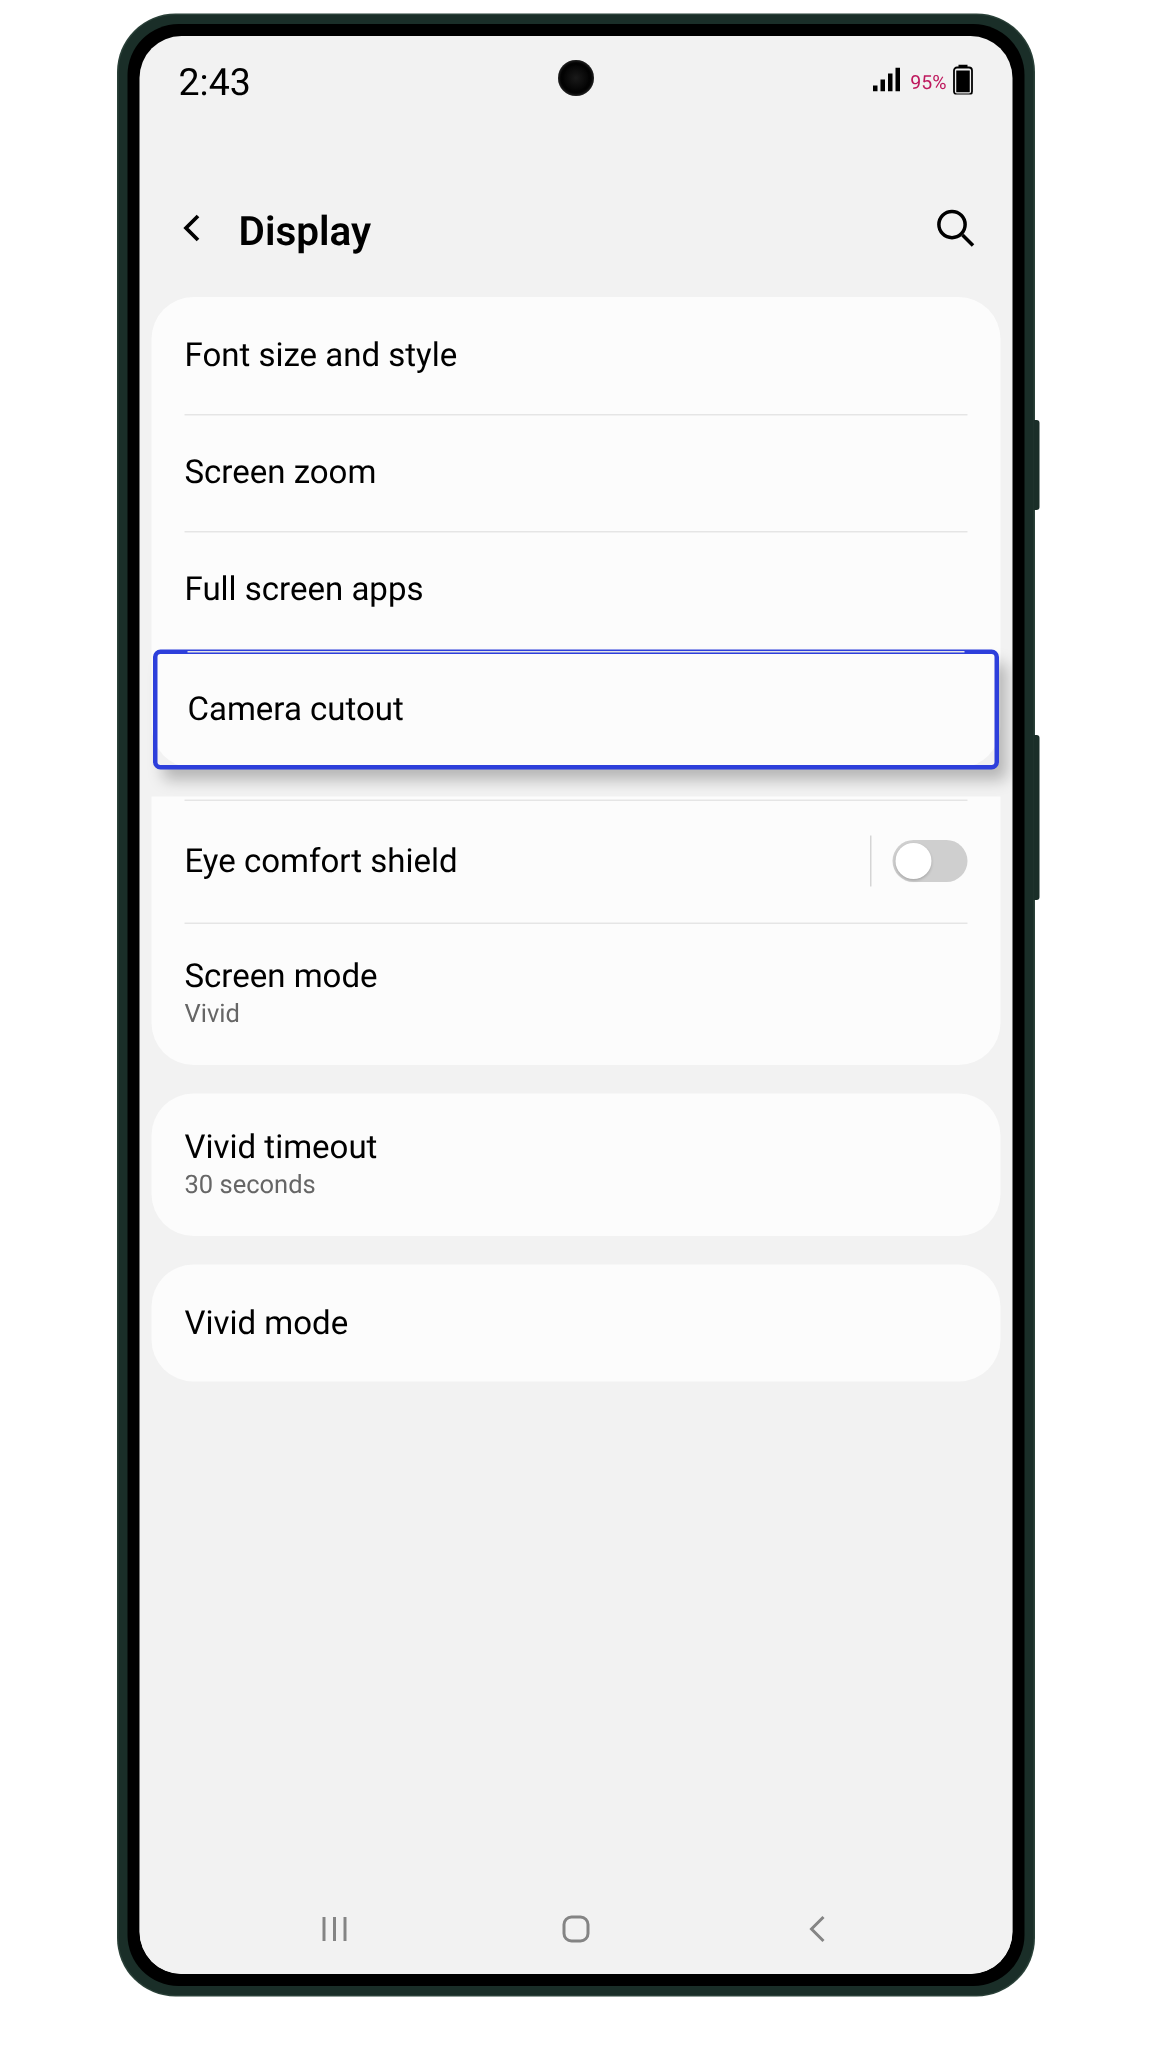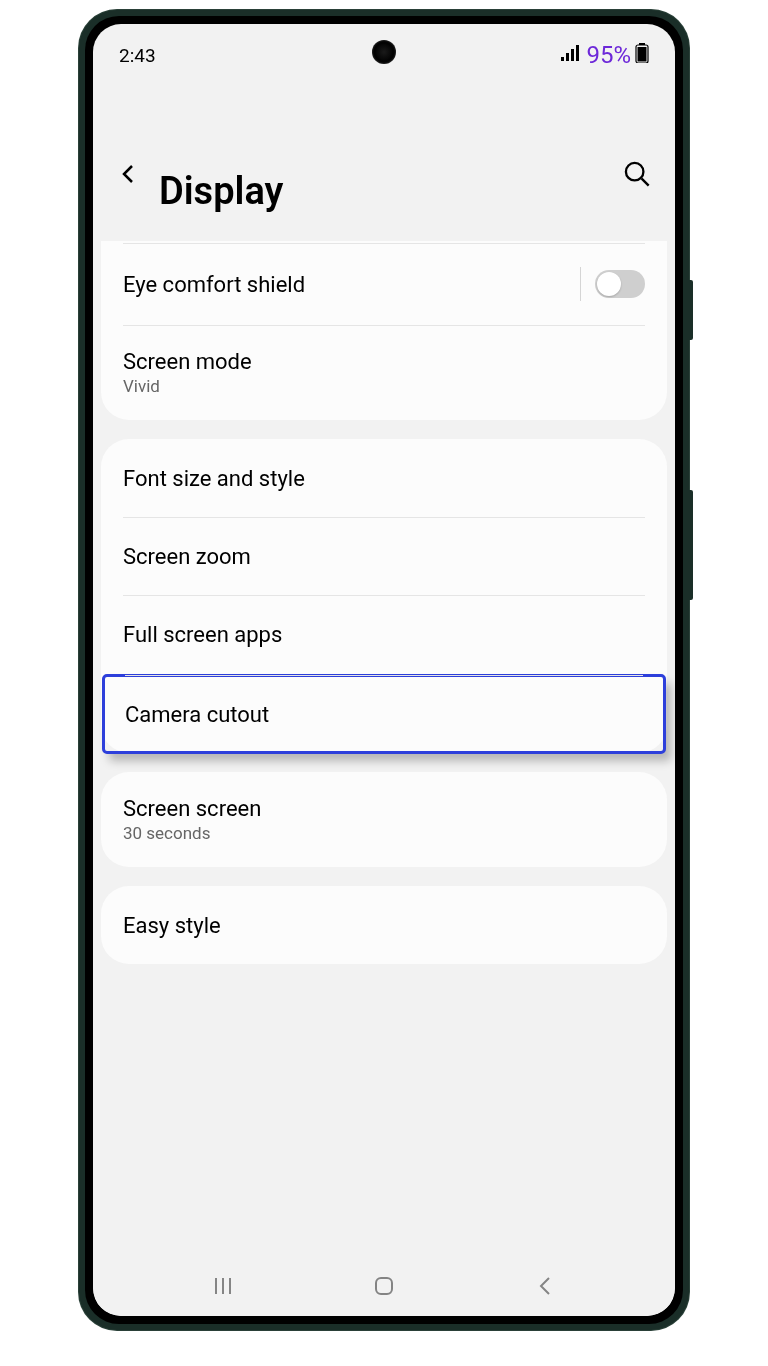--- a/index.html
+++ b/index.html
@@ -54,46 +54,45 @@
       box-shadow: inset 0 0 3px rgba(80,80,80,0.5);
     }
     .status-bar {
       display: flex;
       justify-content: space-between;
       align-items: center;
       padding: 18px 26px 8px 26px;
       height: 52px;
     }
     .status-time {
-      font-size: 19px;
+      font-size: 25px;
       font-weight: 400;
       color: #000;
     }
     .status-right {
       display: flex;
       align-items: center;
       gap: 4px;
     }
     .signal-icon svg { width: 20px; height: 16px; }
-    .battery-text { font-size: 24px; color: #6d28d9; margin-left: 2px; }
+    .battery-text { font-size: 13px; color: #be185d; margin-left: 2px; }
     .battery-icon svg { width: 14px; height: 20px; }
     
     .header {
       display: flex;
       align-items: center;
       padding: 62px 24px 28px 24px;
       gap: 18px;
     }
     .back-chevron svg { width: 24px; height: 24px; }
     .header-title {
-      font-size: 38px;
+      font-size: 27px;
       font-weight: 600;
       color: #000;
       flex: 1;
-      margin-top: 31px;
     }
     .search-icon svg { width: 28px; height: 28px; }
     
     .content {
       flex: 1;
       overflow: hidden;
       padding: 0 8px;
     }
     .card {
       background: #fcfcfc;
@@ -254,20 +253,43 @@
         <span class="search-icon">
           <svg viewBox="0 0 24 24" fill="none" stroke="#000" stroke-width="2">
               <circle cx="10" cy="10" r="7.5"></circle>
               <line x1="16" y1="16" x2="22" y2="22"></line>
             </svg>
         </span>
       </div>
 
       <div class="content">
 
+        <div class="card">
+          <div class="row">
+            <div class="row-text">
+              <span class="row-title">Font size and style</span>
+            </div>
+          </div>
+          <div class="row">
+            <div class="row-text">
+              <span class="row-title">Screen zoom</span>
+            </div>
+          </div>
+          <div class="row">
+            <div class="row-text">
+              <span class="row-title">Full screen apps</span>
+            </div>
+          </div>
+          <div class="row highlighted">
+            <div class="row-text">
+              <span class="row-title">Camera cutout</span>
+            </div>
+          </div>
+        </div>
+
         <div class="card" style="border-top-left-radius:0;border-top-right-radius:0;padding-top:2px;">
           <div class="row first-card-top">
             <div class="row-text">
               <span class="row-title">Eye comfort shield</span>
             </div>
             <div class="toggle">
               <div class="toggle-divider"></div>
               <div class="toggle-switch off">
                 <div class="toggle-knob"></div>
               </div>
@@ -277,53 +299,30 @@
             <div class="row-text">
               <span class="row-title">Screen mode</span>
               <span class="row-subtitle">Vivid</span>
             </div>
           </div>
         </div>
 
         <div class="card">
           <div class="row">
             <div class="row-text">
-              <span class="row-title">Font size and style</span>
-            </div>
-          </div>
-          <div class="row">
-            <div class="row-text">
-              <span class="row-title">Screen zoom</span>
-            </div>
-          </div>
-          <div class="row">
-            <div class="row-text">
-              <span class="row-title">Full screen apps</span>
-            </div>
-          </div>
-          <div class="row highlighted">
-            <div class="row-text">
-              <span class="row-title">Camera cutout</span>
+              <span class="row-title">Vivid timeout</span>
+              <span class="row-subtitle">30 seconds</span>
             </div>
           </div>
         </div>
 
         <div class="card">
           <div class="row">
             <div class="row-text">
-              <span class="row-title">Screen screen</span>
-              <span class="row-subtitle">30 seconds</span>
-            </div>
-          </div>
-        </div>
-
-        <div class="card">
-          <div class="row">
-            <div class="row-text">
-              <span class="row-title">Easy style</span>
+              <span class="row-title">Vivid mode</span>
             </div>
           </div>
         </div>
 
       </div>
 
       <div class="nav-bar">
         <span class="nav-btn">
           <svg viewBox="0 0 24 24" stroke="#000" stroke-width="2">
               <line x1="5" y1="4" x2="5" y2="20"></line>

